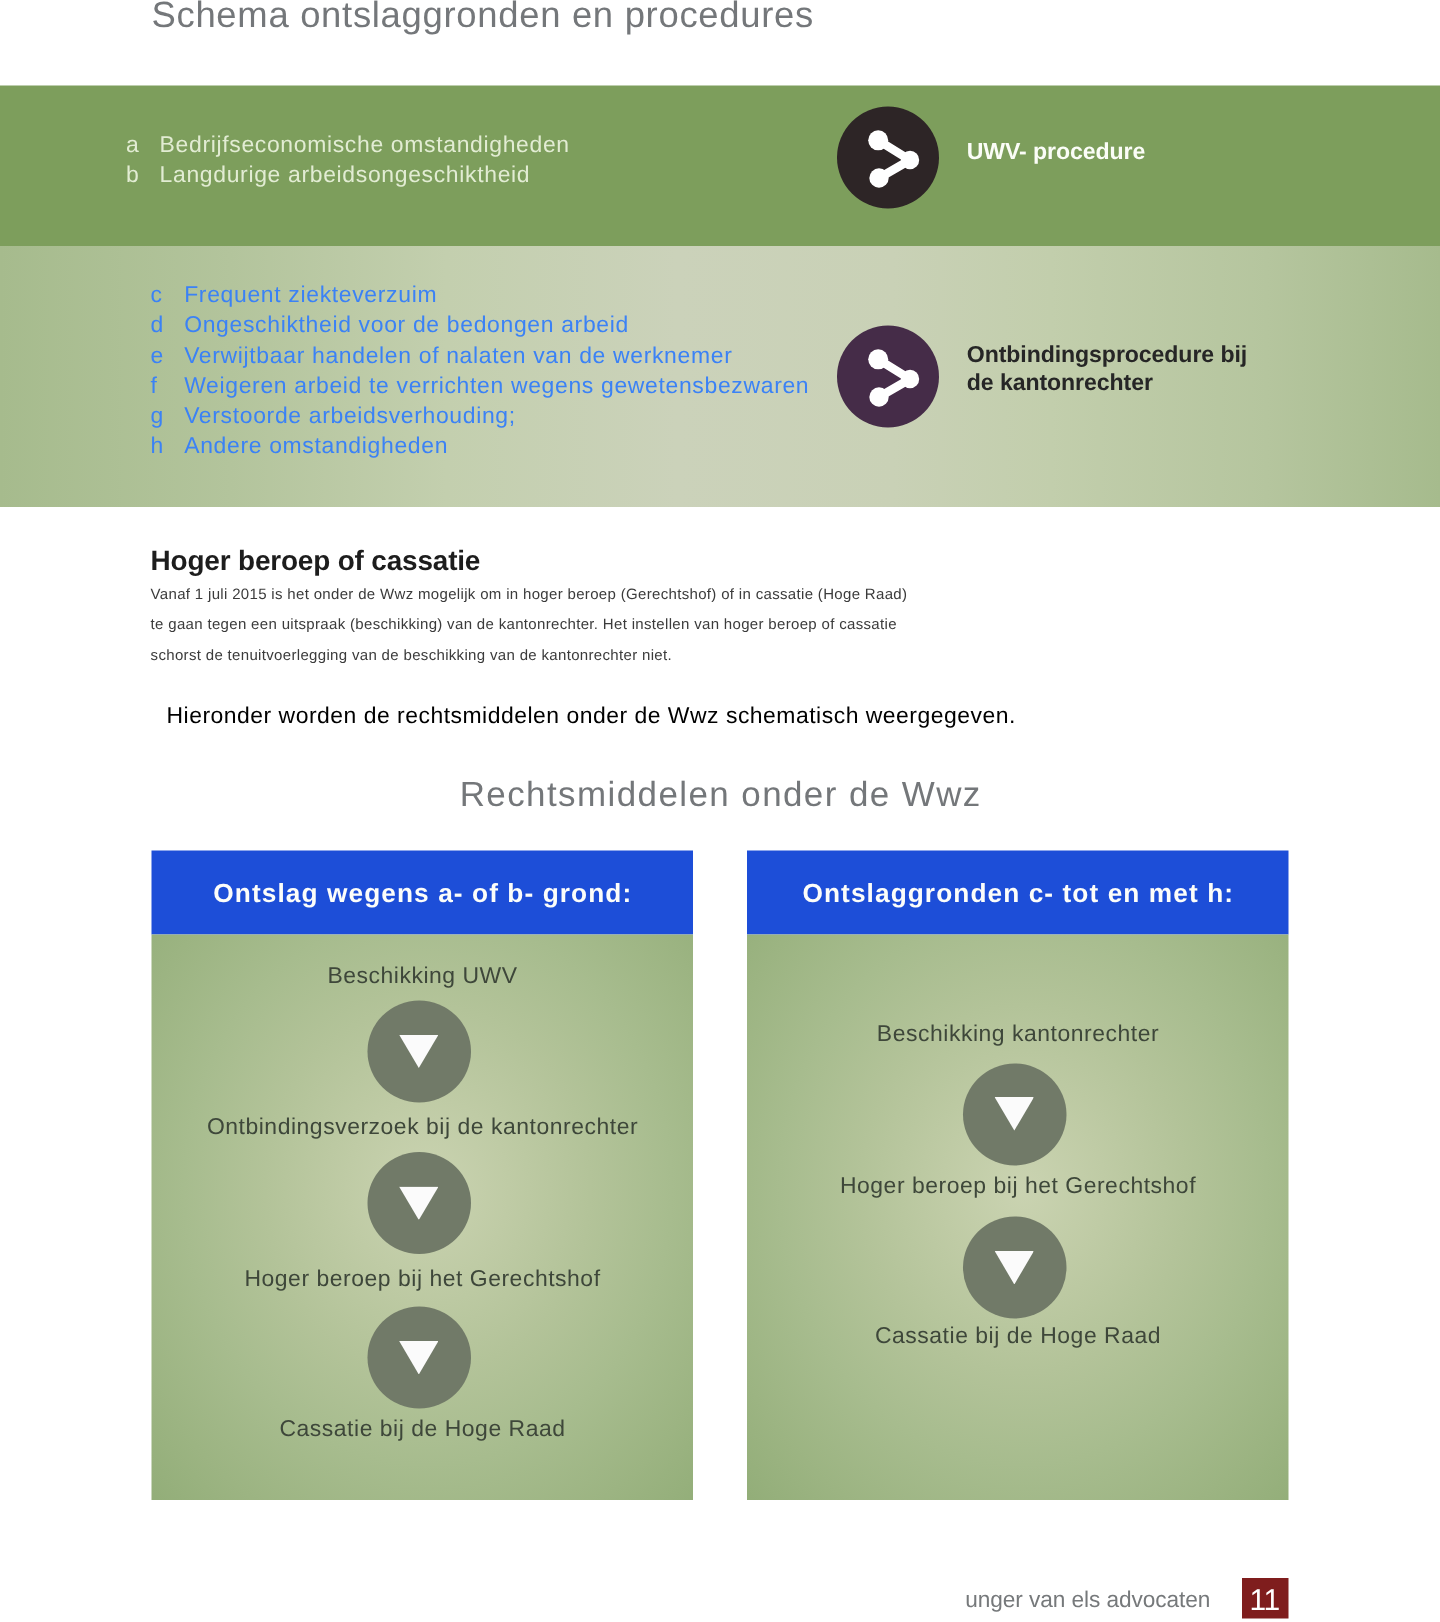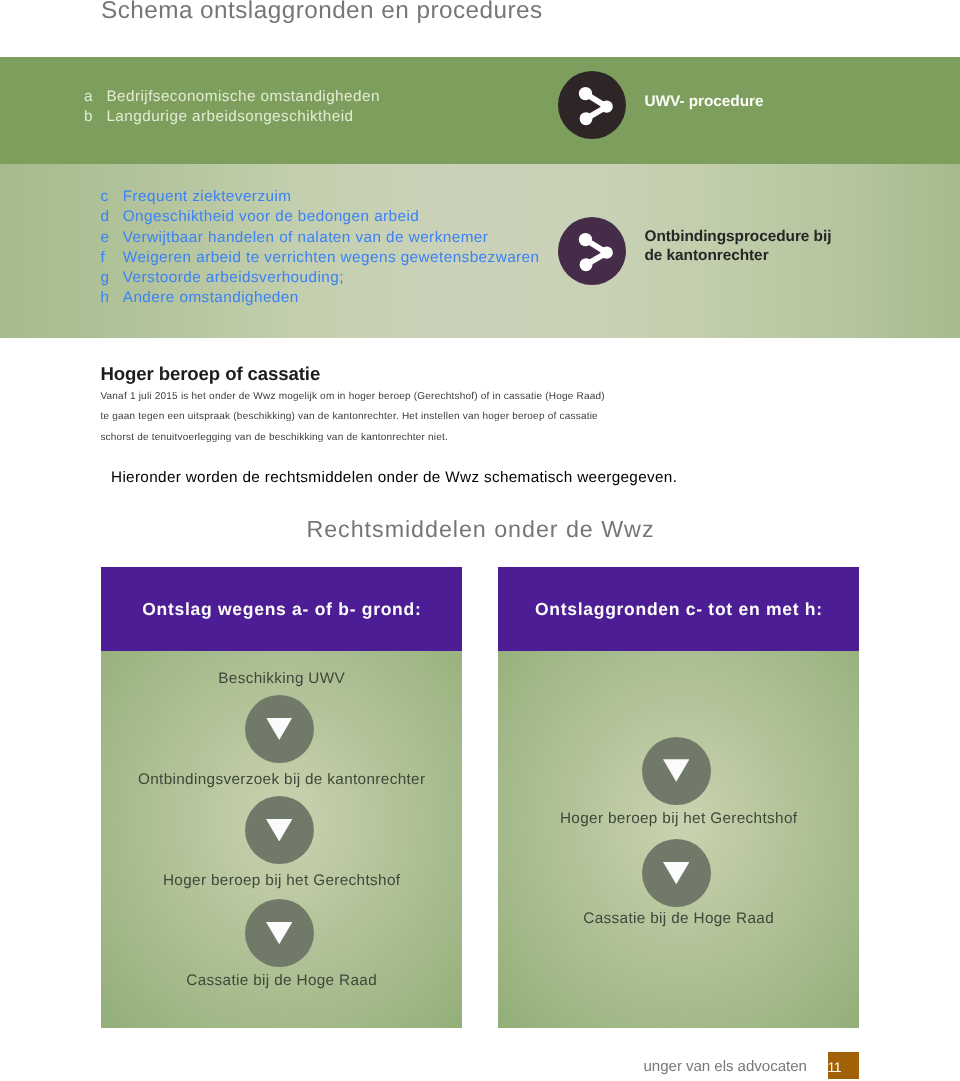--- a/index.html
+++ b/index.html
@@ -28,34 +28,34 @@
 
   h2.sec{left:100.4px;top:363px;font-size:18.6px;font-weight:bold;color:#1d1d1d;margin:0;letter-spacing:-0.1px;white-space:nowrap;}
   .para{left:100.4px;top:387px;font-size:10px;line-height:20.3px;color:#3b3b3b;letter-spacing:0.22px;white-space:nowrap;}
   .para2{left:111px;top:467.5px;font-size:15.3px;line-height:20.3px;color:#000000;letter-spacing:0.33px;white-space:nowrap;}
 
   .sub{left:0;top:516px;width:960px;text-align:center;font-size:23.3px;color:#74777a;letter-spacing:0.95px;text-indent:0.95px;}
 
   .col{top:567px;width:361px;height:445px;}
   .colL{left:101px;}
   .colR{left:498px;}
-  .col .hdr{height:84px;background:#4c1d95;display:flex;align-items:center;justify-content:center;
+  .col .hdr{height:56px;background:#1d4ed8;display:flex;align-items:center;justify-content:center;
      color:#fcfdfa;font-size:17.5px;font-weight:bold;letter-spacing:0.72px;text-indent:0.72px;}
   .col .body{height:377px;position:relative;
     background:radial-gradient(ellipse 60% 65% at 51% 45%, #cad3b1 0%, #bfcba5 25%, #b3c399 50%, #a7bc8e 75%, #9cb482 100%, #90ac76 125%, #84a46b 150%);}
 
   .node{position:absolute;left:0;width:100%;text-align:center;font-size:15.3px;color:#3e473a;letter-spacing:0.35px;text-indent:0.35px;white-space:nowrap;}
   .arrow{position:absolute;width:69px;height:68px;border-radius:50%;background:#717a68;left:50%;margin-left:-36.8px;}
   .arrow::after{content:"";position:absolute;left:50%;top:50%;margin-left:-13.2px;margin-top:-11.2px;
     width:26.4px;height:22.4px;background:#fbfbfb;clip-path:polygon(0 0,100% 0,50% 100%);}
 
   .foot{left:0;top:1052px;width:960px;height:29px;}
   .foot .txt{position:absolute;left:643.5px;top:5.5px;font-size:15.1px;color:#76797b;letter-spacing:-0.05px;white-space:nowrap;}
-  .foot .pg{position:absolute;left:827.7px;top:0;width:31px;height:27px;background:#a16207;color:#fff;
-      font-size:14px;line-height:27px;text-align:left;letter-spacing:-0.3px;text-indent:-0.3px;padding-top:2.4px;box-sizing:border-box;}
+  .foot .pg{position:absolute;left:827.7px;top:0;width:31px;height:27px;background:#7f1d1d;color:#fff;
+      font-size:20px;line-height:27px;text-align:center;letter-spacing:-0.3px;text-indent:-0.3px;padding-top:2.4px;box-sizing:border-box;}
 </style>
 </head>
 <body>
 
 <div class="page">
   <div class="abs title">Schema ontslaggronden en procedures</div>
   <div class="abs band-a"></div>
   <div class="abs band-b"></div>
 
   <div class="abs lst list-a">
@@ -122,20 +122,21 @@
       <div class="arrow" style="top:145.2px"></div>
       <div class="node" style="top:220.5px">Hoger beroep bij het Gerechtshof</div>
       <div class="arrow" style="top:248.1px"></div>
       <div class="node" style="top:321px">Cassatie bij de Hoge Raad</div>
     </div>
   </div>
 
   <div class="abs col colR">
     <div class="hdr">Ontslaggronden c- tot en met h:</div>
     <div class="body">
+      <div class="node" style="top:58px">Beschikking kantonrechter</div>
       <div class="arrow" style="top:85.5px"></div>
       <div class="node" style="top:158.5px">Hoger beroep bij het Gerechtshof</div>
       <div class="arrow" style="top:188.1px"></div>
       <div class="node" style="top:259px">Cassatie bij de Hoge Raad</div>
     </div>
   </div>
 
   <div class="abs foot">
     <div class="txt">unger van els advocaten</div>
     <div class="pg">11</div>

